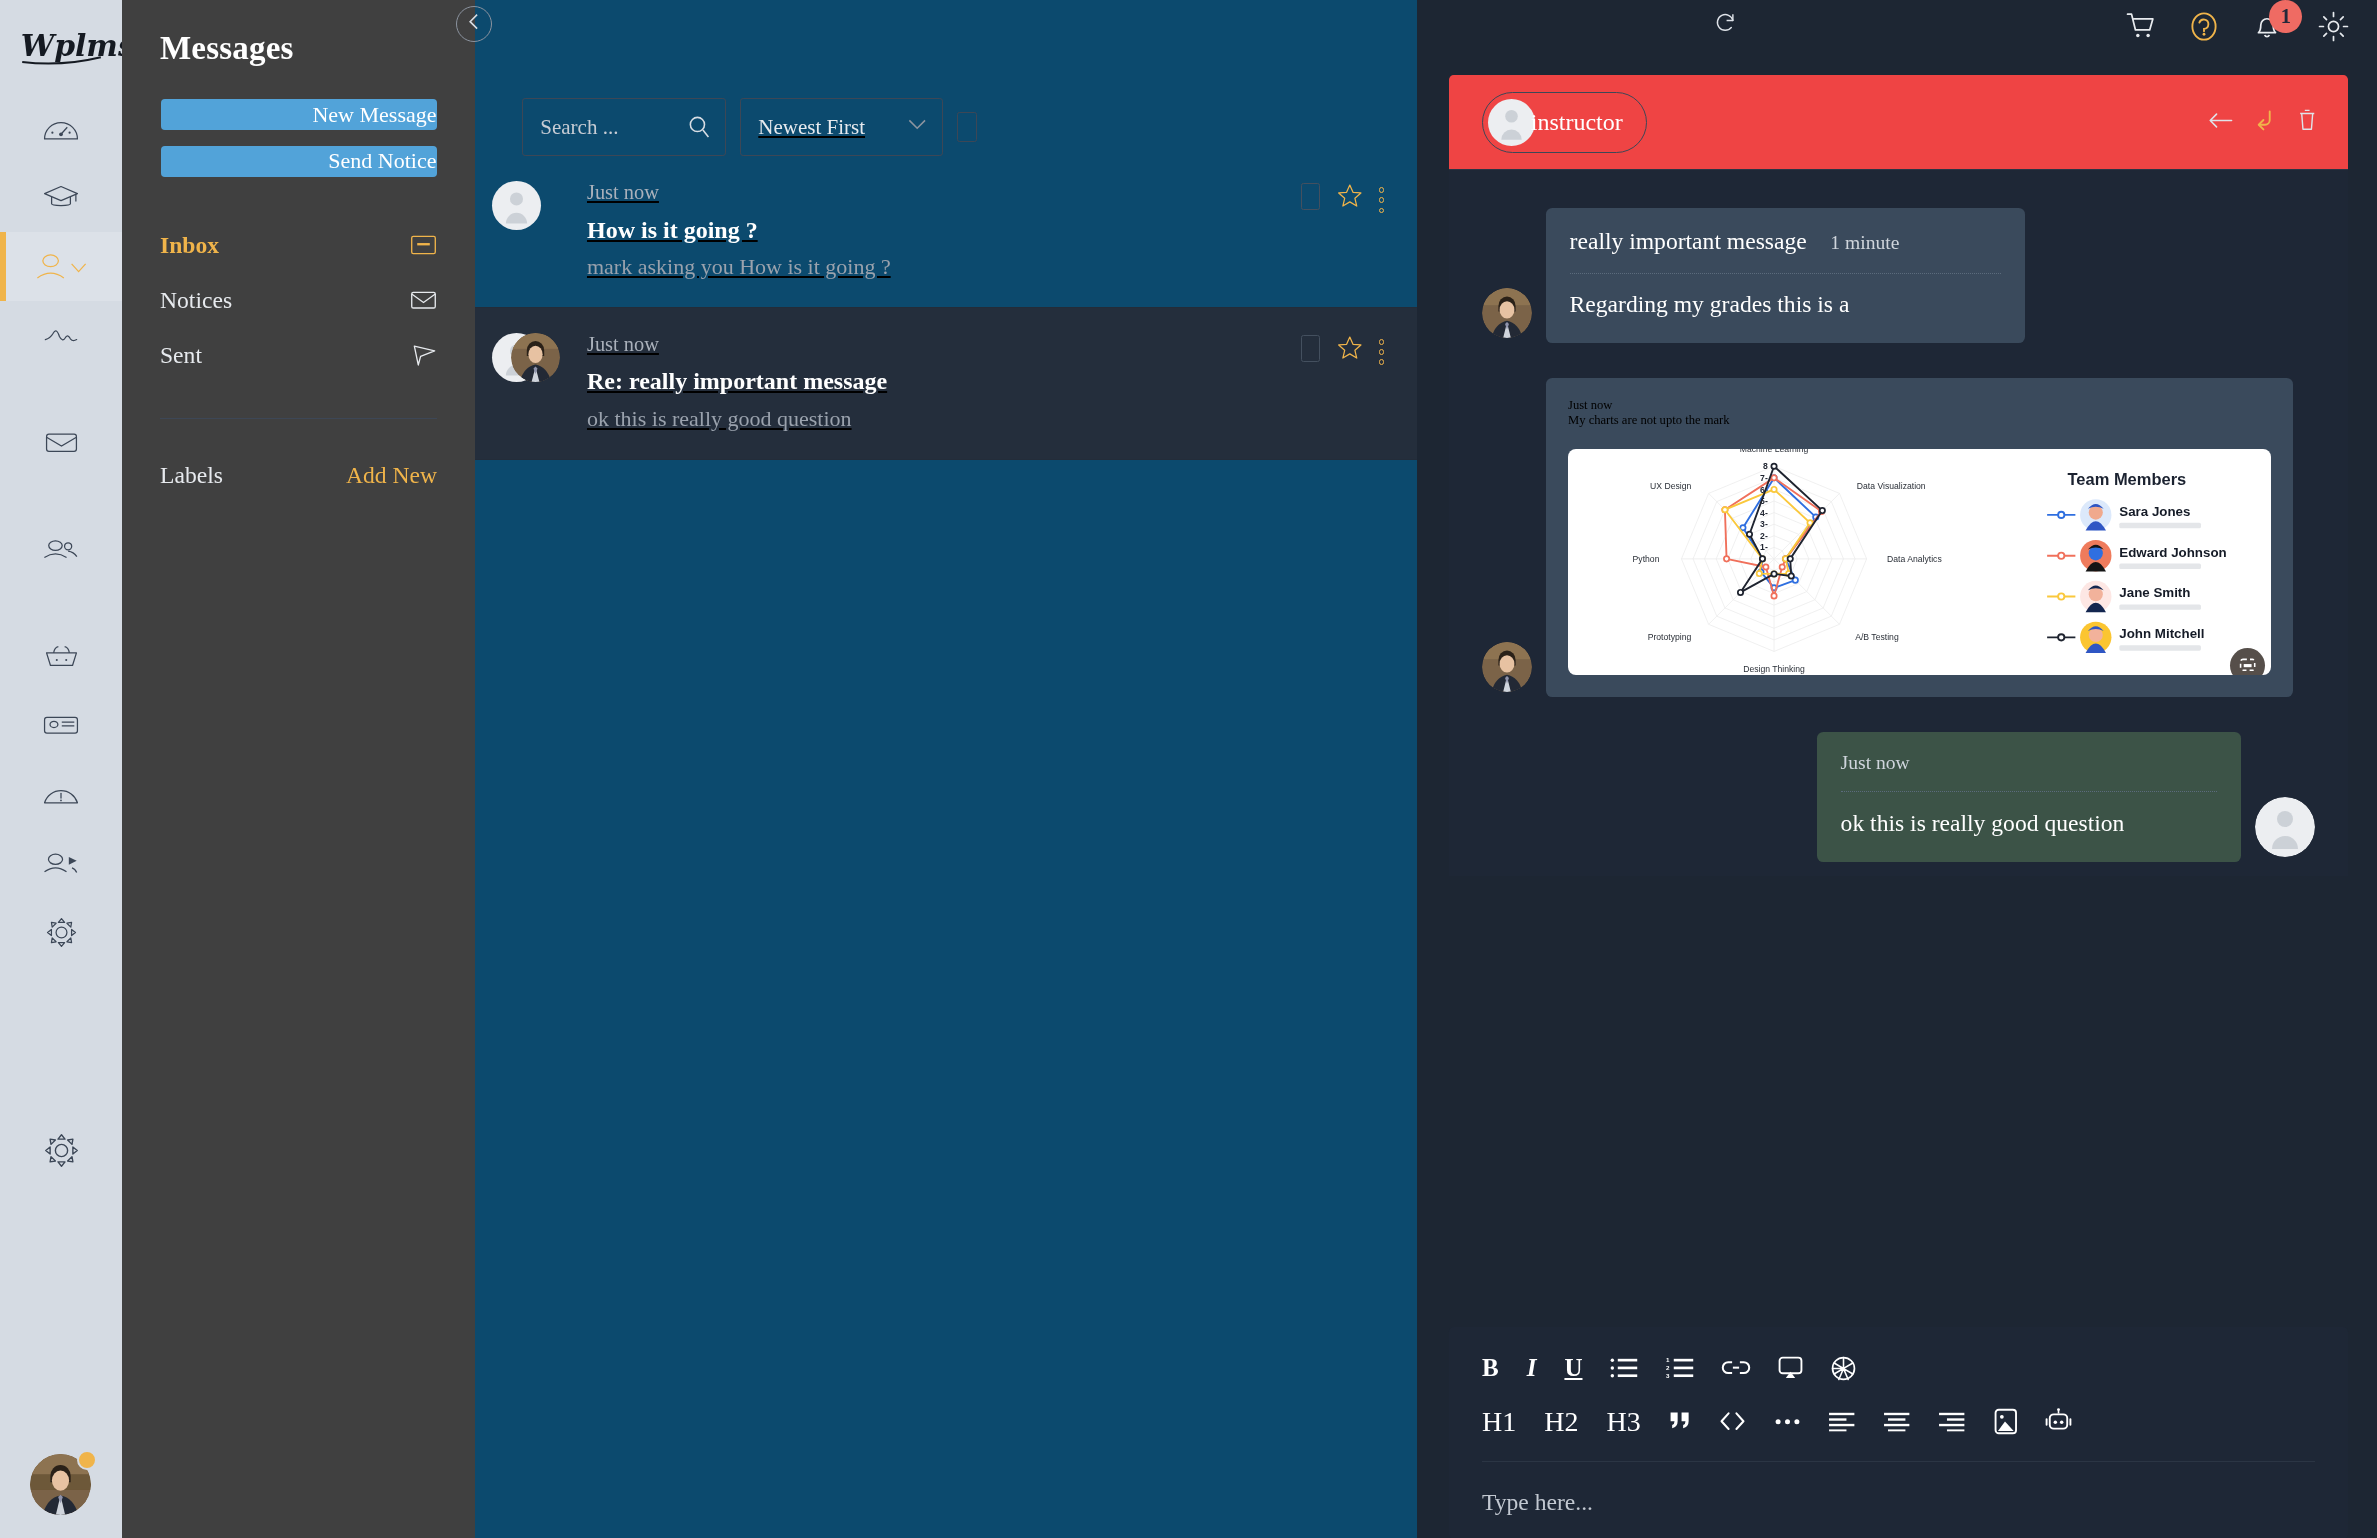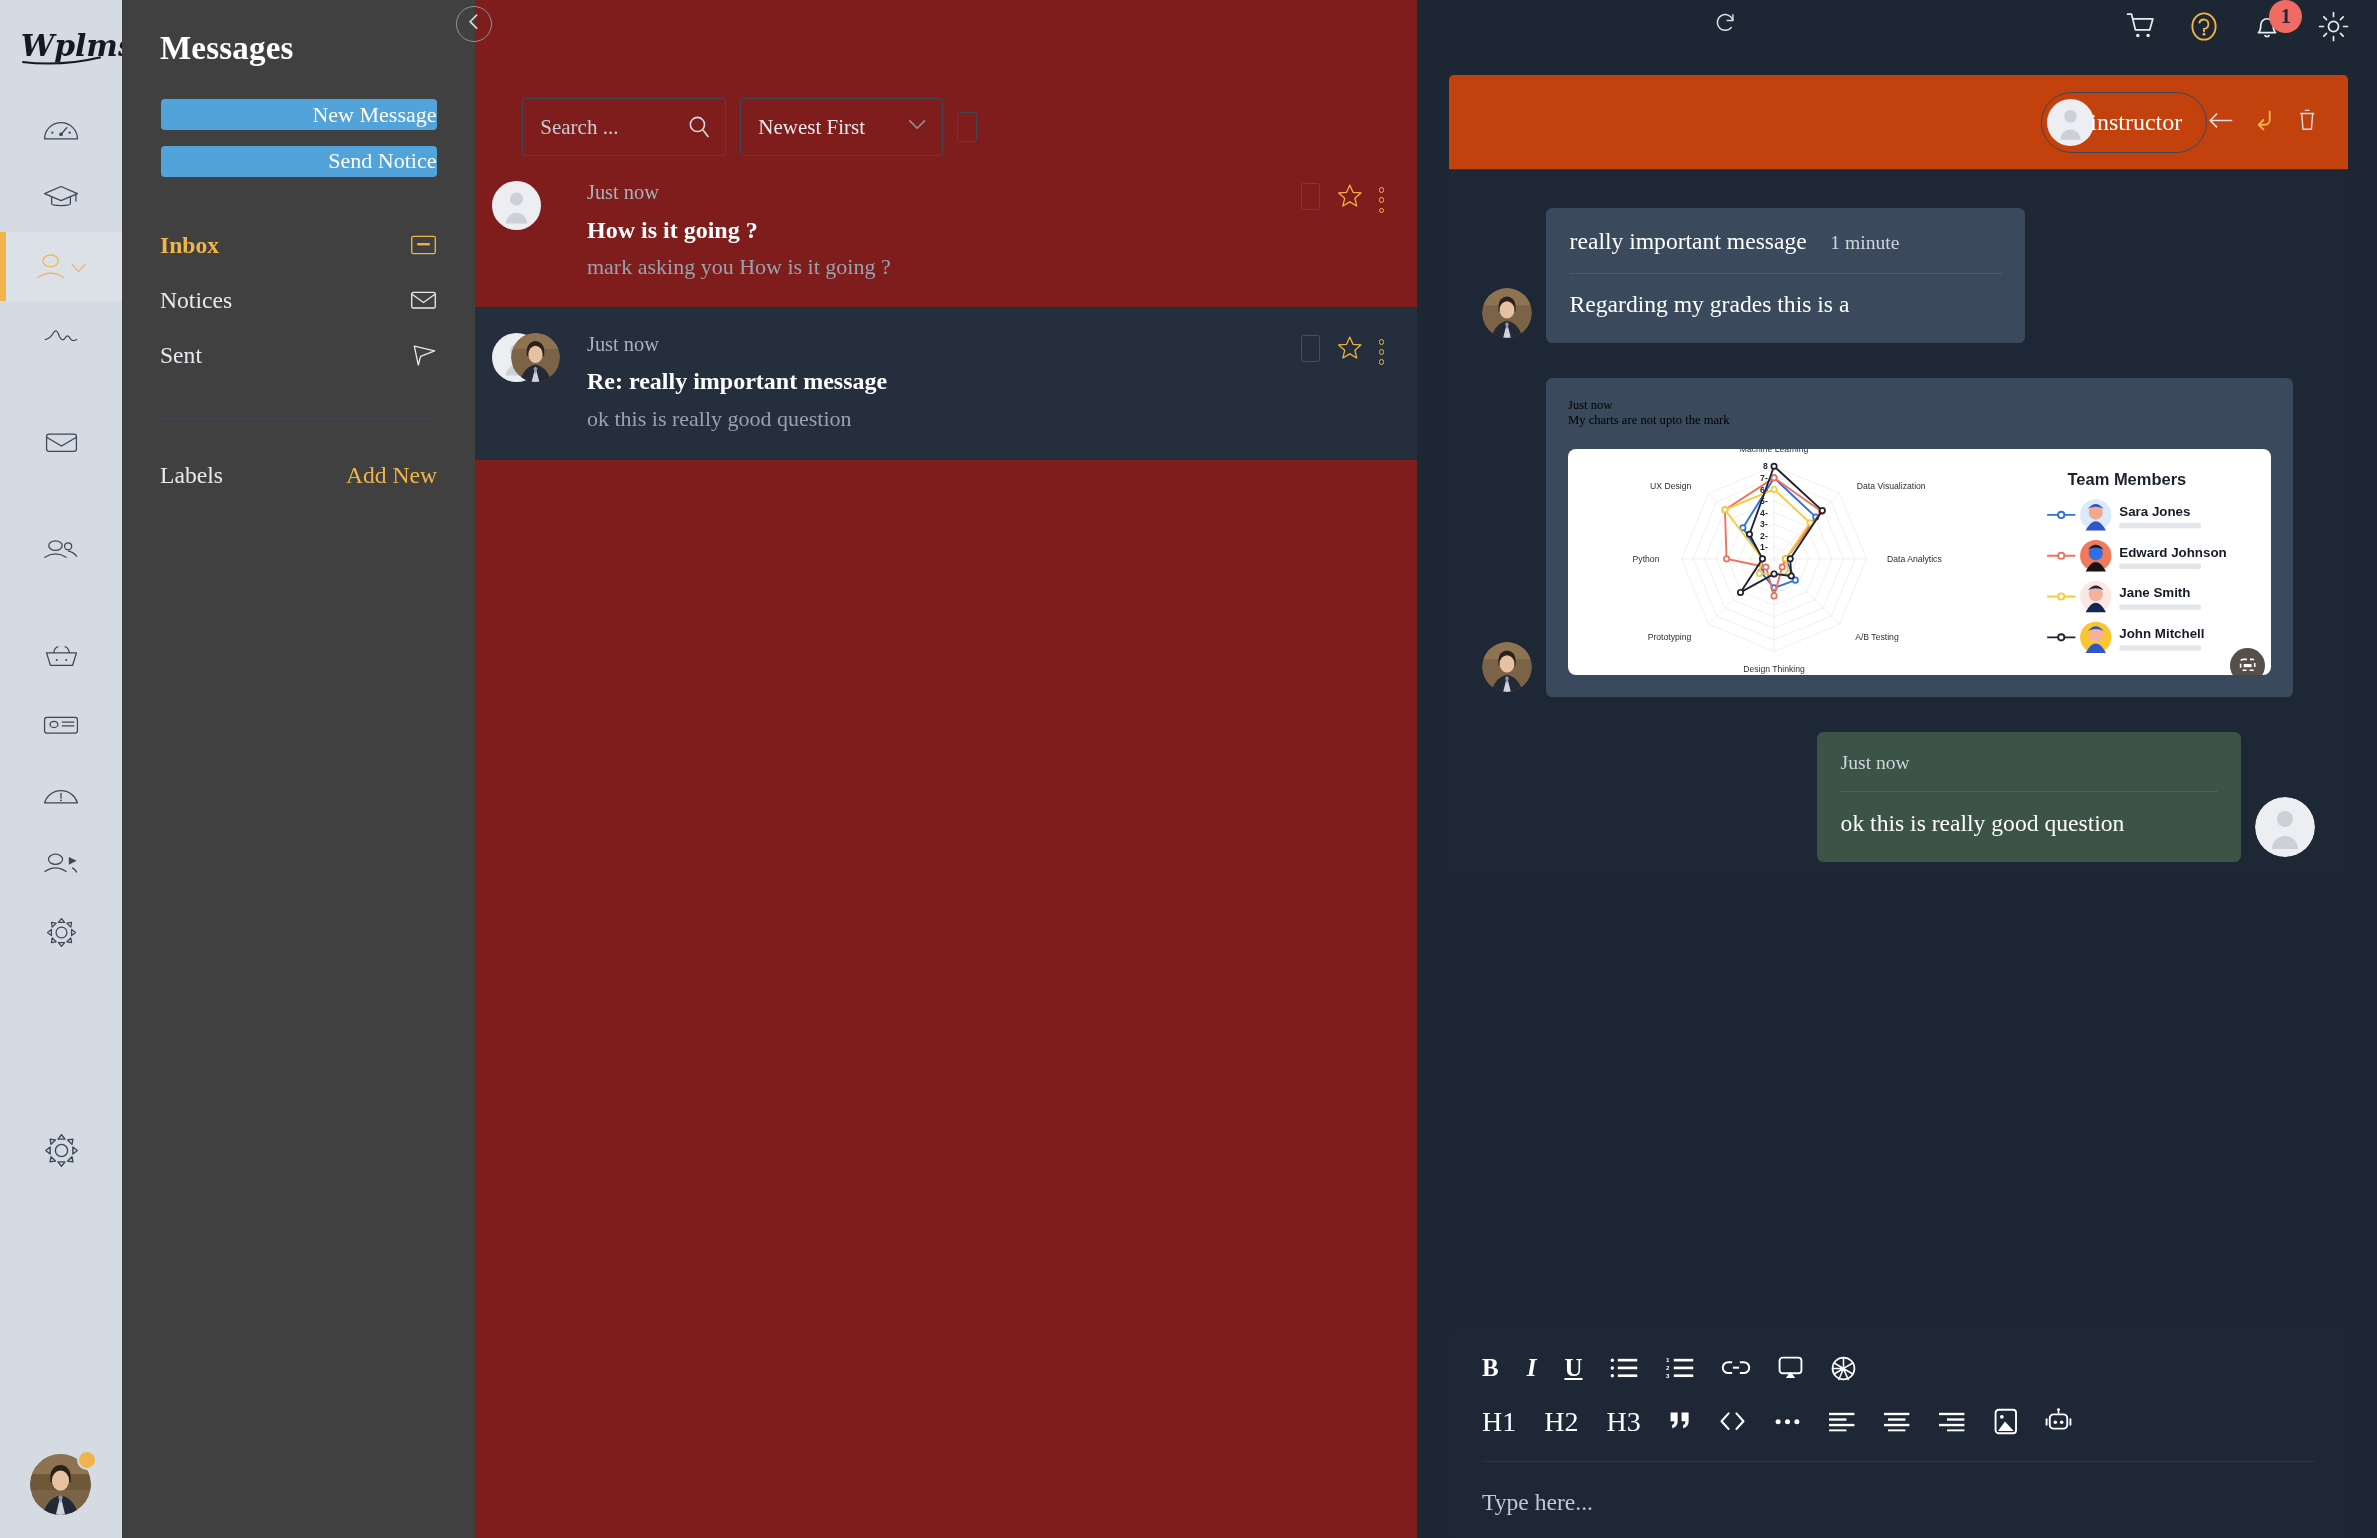--- a/index.html
+++ b/index.html
@@ -41,21 +41,21 @@
   #labels-row { display:flex; align-items:center; justify-content:space-between;
     margin:44px 38px 0; }
   #labels-row .lbl { color:#e7eaee; font-size:23.6px; }
   #labels-row .add { color:#f0b44a; font-size:23.6px; cursor:pointer; }
 
   
   #collapse { position:absolute; left:456px; top:5.5px; width:36px; height:36px; border-radius:50%;
     border:1.6px solid #8b939f; display:flex; align-items:center; justify-content:center; cursor:pointer; z-index:9; }
 
   
-  #list { position:absolute; left:475px; top:0; width:942px; height:1539px; background:#7f1d1d; }
+  #list { position:absolute; left:475px; top:0; width:942px; height:1539px; background:#0c4a6e;text-decoration:underline; }
   #toolbar { display:flex; align-items:center; gap:14px; padding:98px 0 0 47px; }
   #search { position:relative; width:204px; }
   .field { width:204px; height:58px; background:transparent; border:0.8px solid #3d4756;
     border-radius:3.1px; color:#e7eaee; font-size:21px; font-family:"Liberation Serif", serif;
     padding:0 44px 0 17.3px; }
   .field::placeholder { color:#c7ccd4; }
   #search-ico { position:absolute; right:15.7px; top:17.3px; }
   #sortsel { position:relative; width:203px; }
   #sortsel .sv { width:203px; height:58px; border:0.8px solid #3d4756; border-radius:3.1px; color:#e7eaee;
     font-size:21px; display:flex; align-items:center; padding:0 17.3px; cursor:pointer; }
@@ -72,22 +72,22 @@
   .mtime { color:#aab1bb; font-size:20.4px; }
   .msubj { color:#fff; font-size:24px; font-weight:bold; margin-top:12.6px; }
   .mprev { color:#9aa2ad; font-size:22px; margin-top:10.2px; }
   .mright { display:flex; align-items:flex-start; gap:17.3px; padding:2.4px 33px 0 0; }
   .rcheck { width:19px; height:27px; border:0.8px solid #44505f; border-radius:2.4px; cursor:pointer; }
   .dots { display:flex; flex-direction:column; gap:4.7px; padding-top:3.9px; cursor:pointer; }
   .dots i { width:5.5px; height:5.5px; border:1.2px solid #f0b44a; border-radius:50%; display:block; }
 
   
   #conv { position:absolute; left:1449px; top:75px; width:899px; height:1215px; }
-  #conv-head { height:94px; background:#c2410c; border-radius:4.7px 4.7px 0 0; display:flex;
-    align-items:center; justify-content:flex-end; padding:0 31px 0 33px; }
+  #conv-head { height:94px; background:#ef4444; border-radius:4.7px 4.7px 0 0; display:flex;
+    align-items:center; justify-content:space-between; padding:0 31px 0 33px; }
   #conv-chip { display:flex; align-items:center; height:61px; border:0.8px solid #3d4756; border-radius:31px;
     padding:0 23.6px 0 4.7px; cursor:pointer; }
   #conv-chip .ph { width:47px; height:47px; border-radius:50%; }
   #conv-chip .nm { color:#fff; font-size:24px; margin-left:-3.9px; }
   #conv-acts { display:flex; align-items:center; gap:20.4px; }
   #conv-acts .a { cursor:pointer; }
 
   #conv-body { height:707px; background:#1e2736; border-top:0.8px solid #2b3544; padding:38px 33px 0; }
   .bub-row { display:flex; align-items:flex-end; gap:14px; margin-bottom:35px; }
   .bub-row.me { justify-content:flex-end; }

